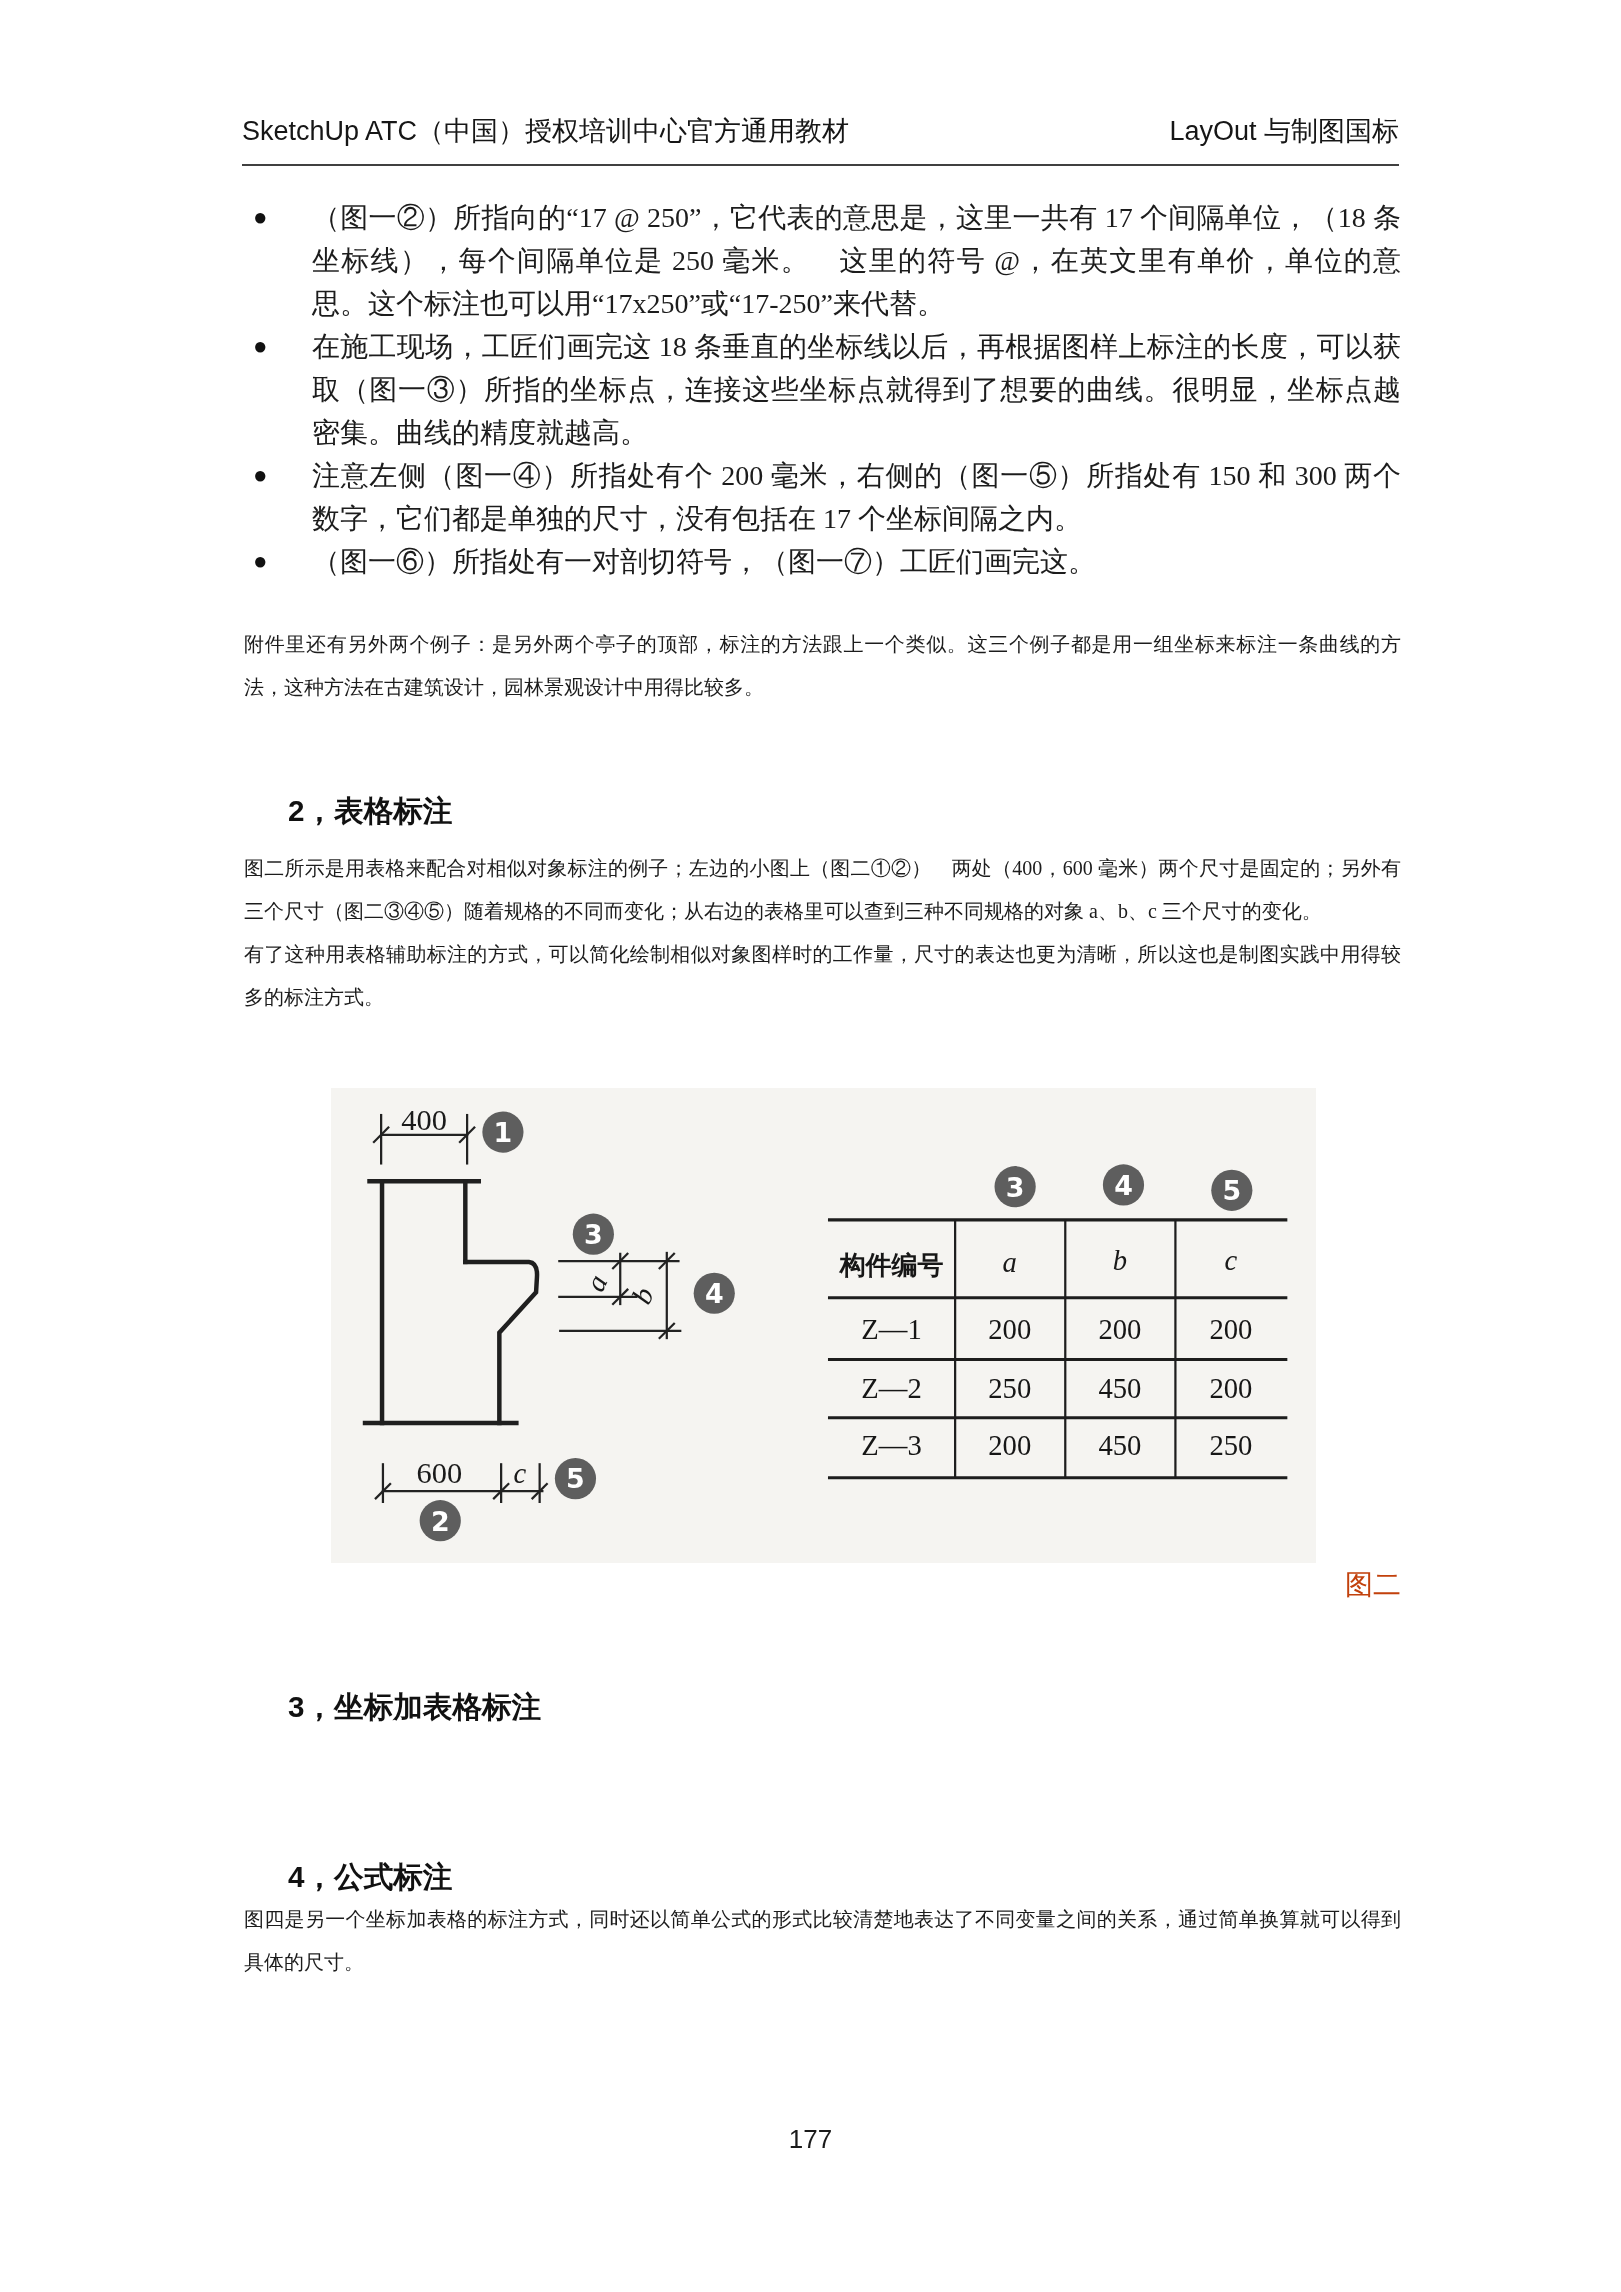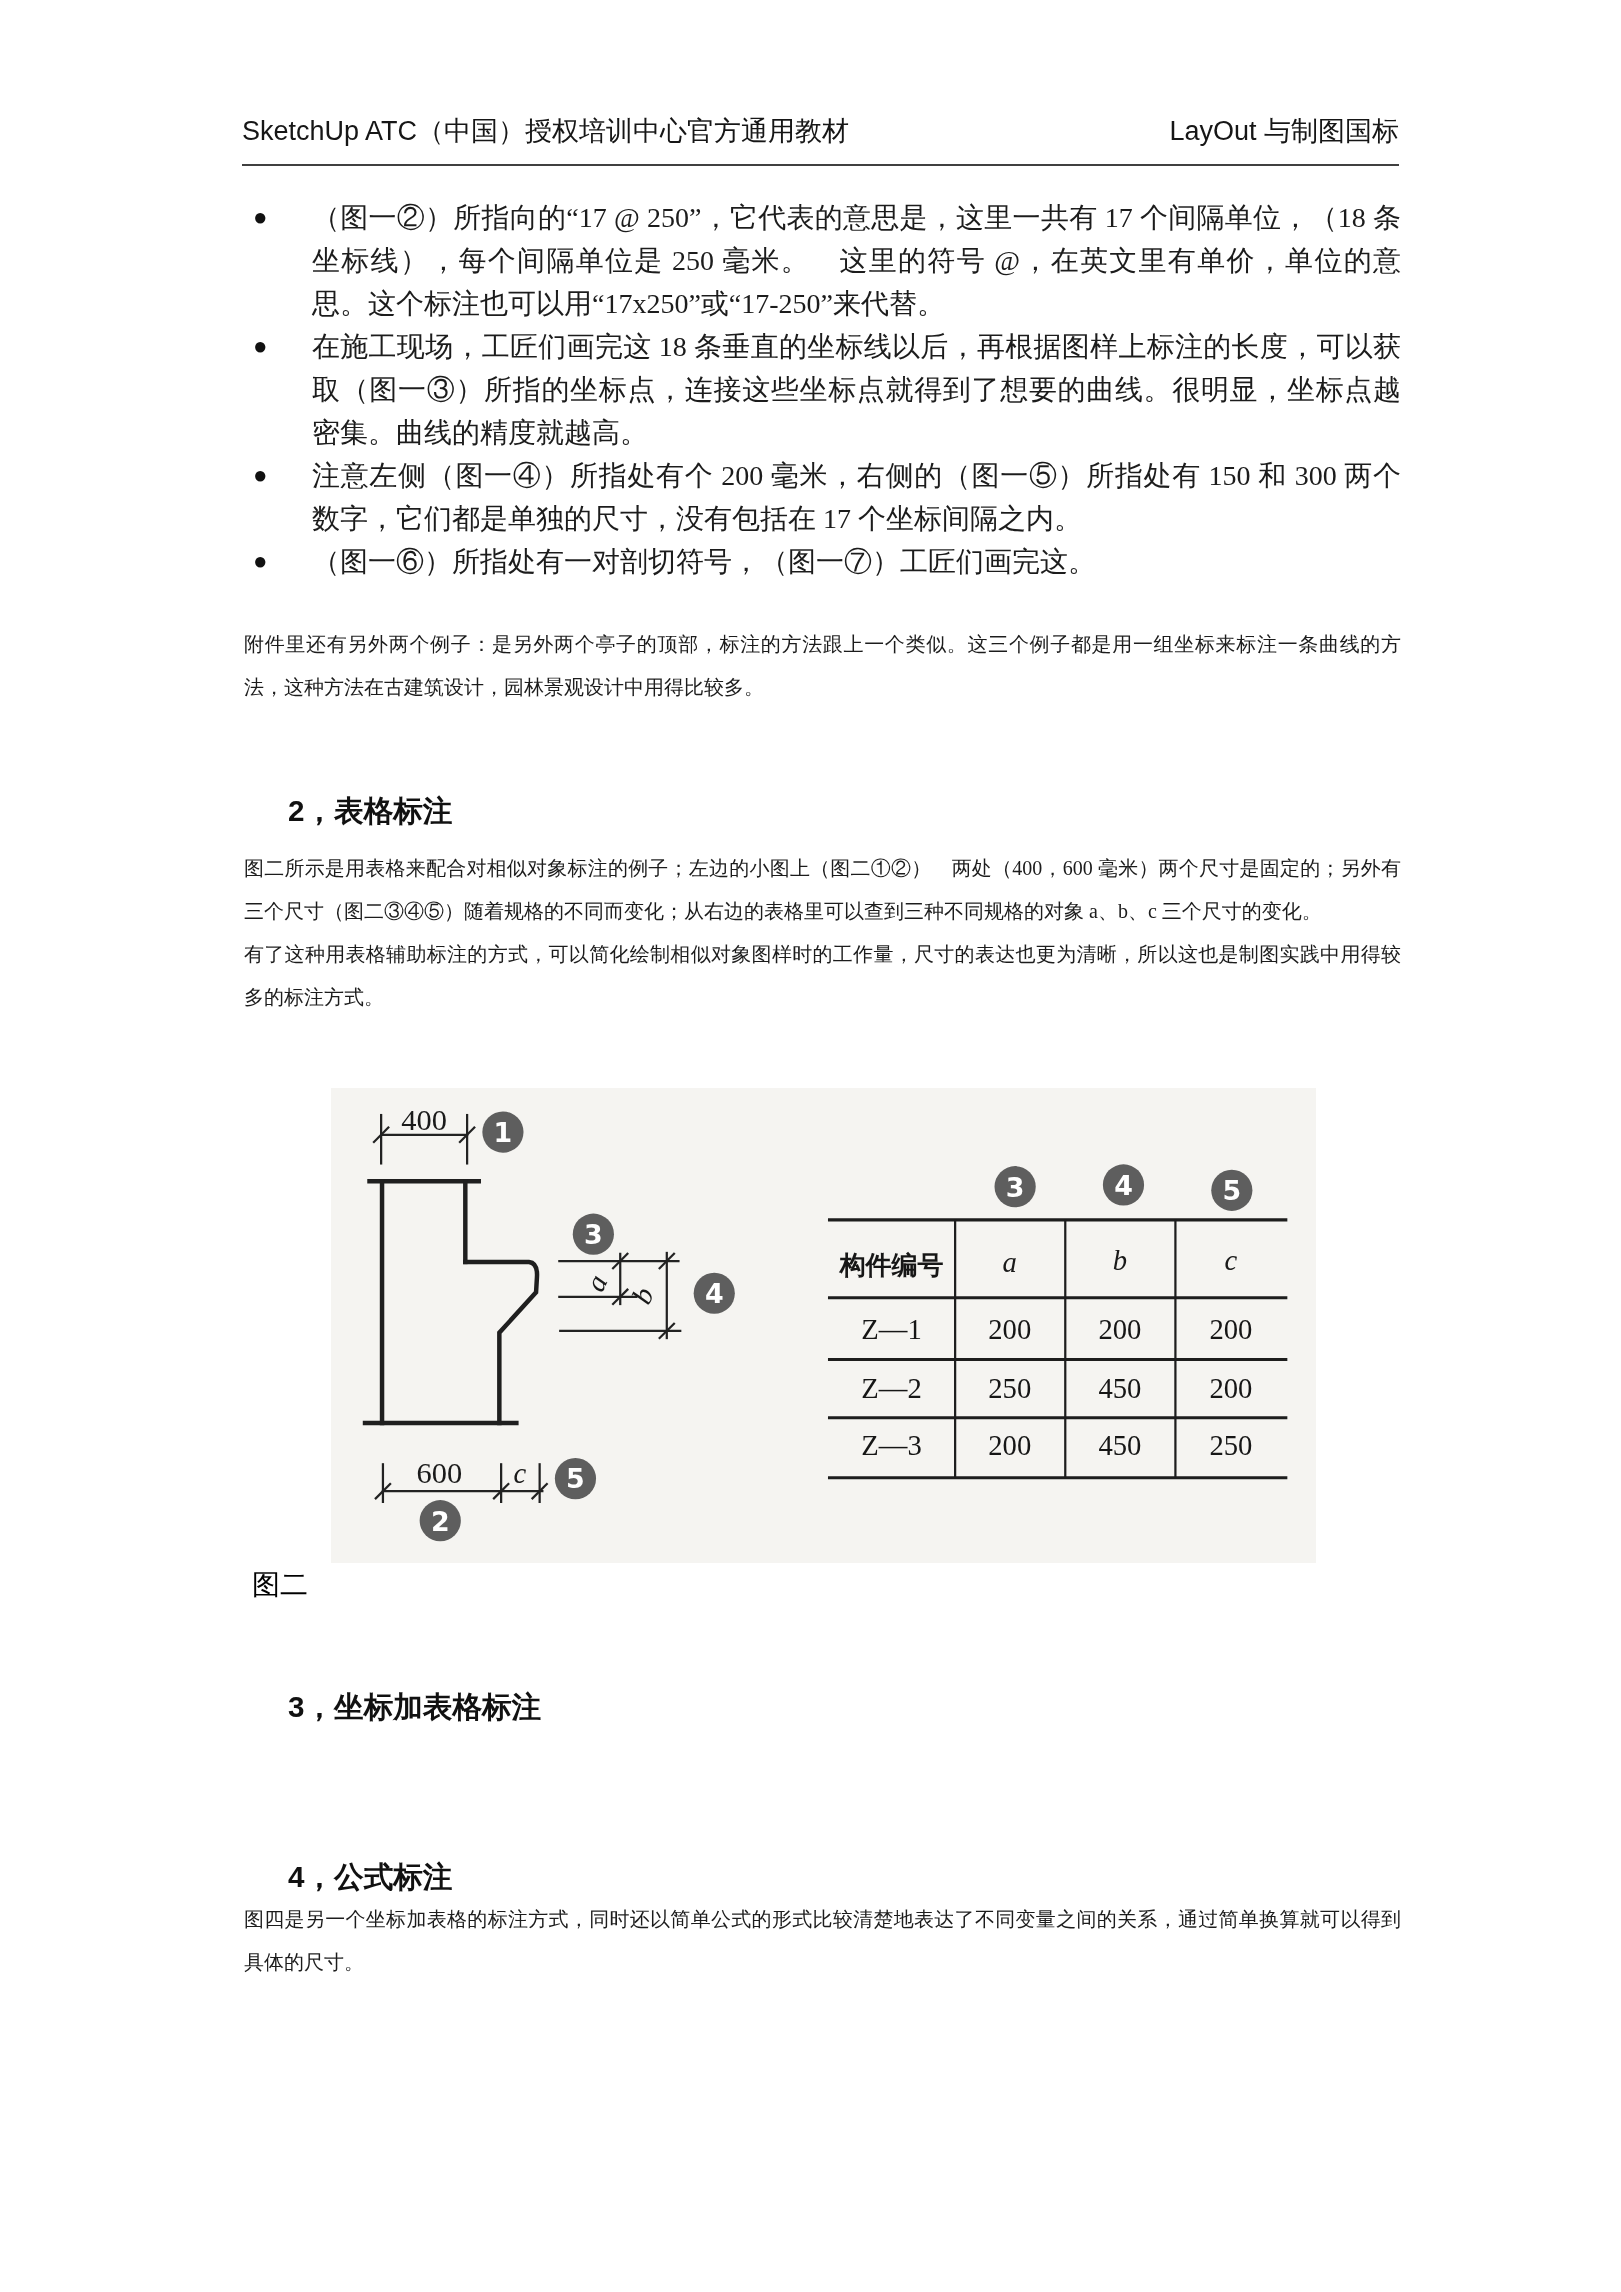--- a/index.html
+++ b/index.html
@@ -38,22 +38,22 @@
     position:absolute;left:244px;width:1157px;
     font-family:"Liberation Sans","DejaVu Sans",sans-serif;
     font-weight:bold;font-size:29.6px;line-height:36px;color:#111;margin-left:44px;
   }
   .figure-svg{
     position:absolute;left:331px;top:1088px;
     width:985px;height:475px;
     background:#f5f4f1;
   }
   .figure-caption{
-    position:absolute;left:252px;top:1565px;width:1157px;
-    font-size:28px;line-height:39px;text-align:left;color:#000000;
+    position:absolute;left:244px;top:1565px;width:1157px;
+    font-size:28px;line-height:39px;text-align:right;color:#c2410c;
   }
   .page-number{
     position:absolute;left:0;top:2124px;width:1621px;
     text-align:center;
     font-family:"Liberation Sans","DejaVu Sans",sans-serif;
     font-size:26px;color:#1a1a1a;
   }
   
   .svg-dim-num{font-family:"Liberation Serif","DejaVu Serif",serif;font-size:34px;fill:#1a1a1a;}
   .svg-dim-var{font-family:"Liberation Serif","DejaVu Serif",serif;font-size:32px;font-style:italic;fill:#1a1a1a;}
@@ -216,15 +216,16 @@
 
   <div class="figure-caption">图二</div>
 
   <div class="sec-heading" style="top:1689px;">3，坐标加表格标注</div>
 
   <div class="sec-heading" style="top:1859px;">4，公式标注</div>
   <div class="para" style="top:1898px;">
     <p>图四是另一个坐标加表格的标注方式，同时还以简单公式的形式比较清楚地表达了不同变量之间的关系，通过简单换算就可以得到具体的尺寸。</p>
   </div>
 
+  <div class="page-number">177</div>
 
 </div>
 
 
 </body></html>

